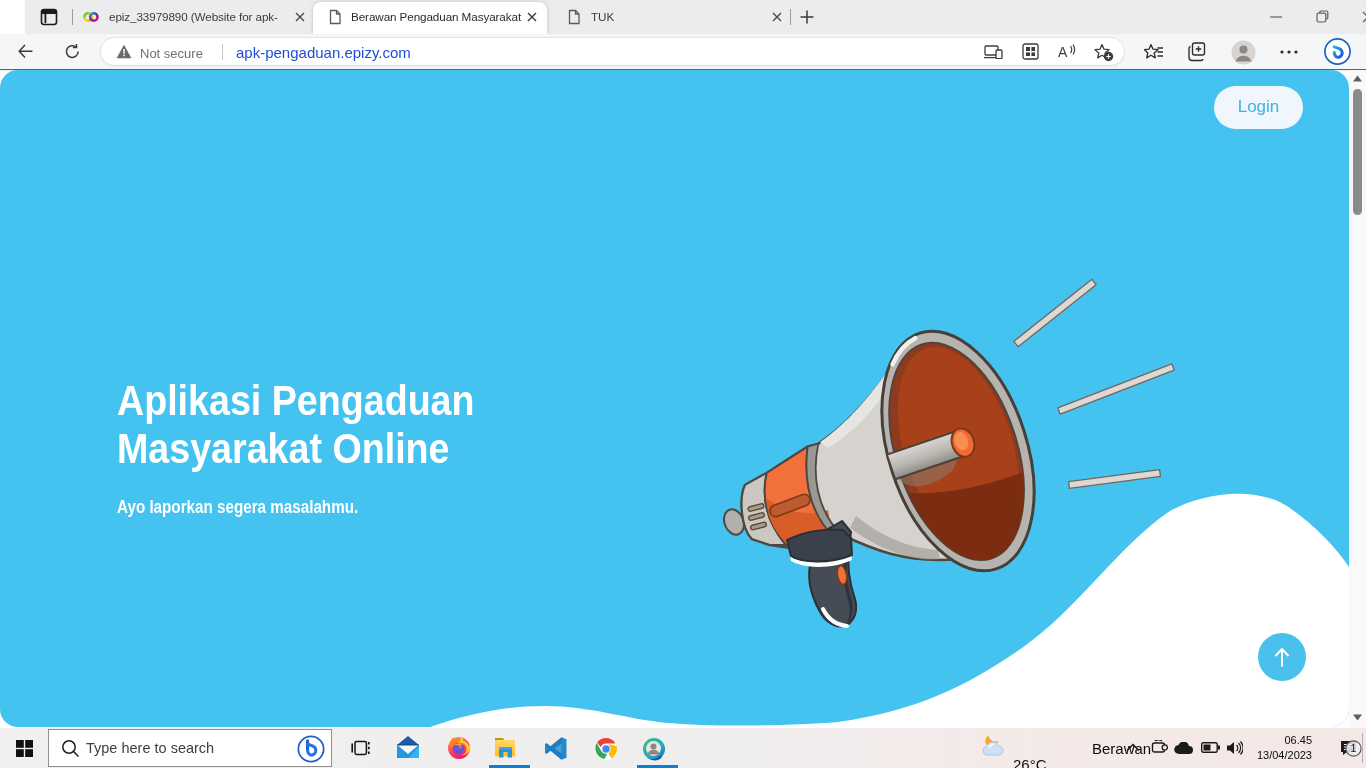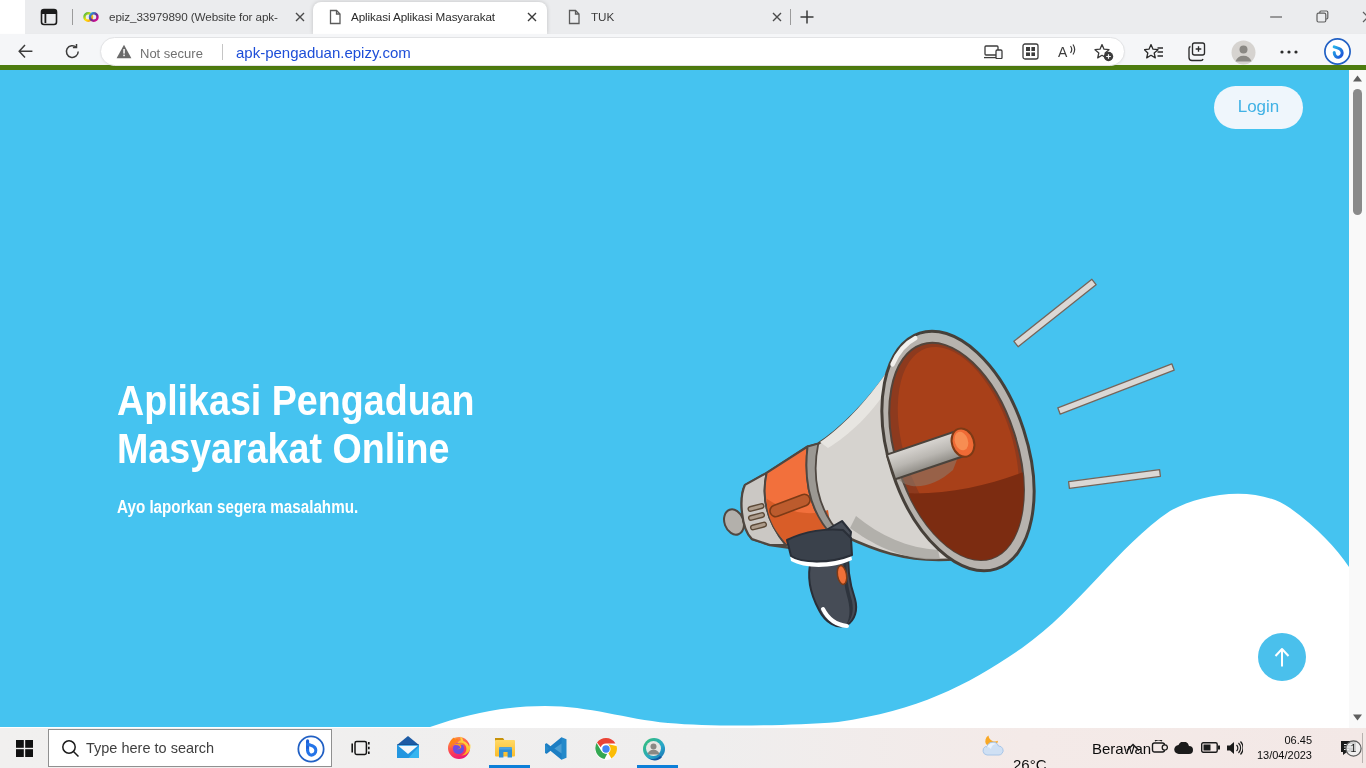--- a/index.html
+++ b/index.html
@@ -1,29 +1,29 @@
 <!DOCTYPE html>
 <html><head>
 <meta charset="utf-8">
 <style>
   * { margin:0; padding:0; box-sizing:border-box; }
   html,body { width:1366px; height:768px; overflow:hidden; font-family:"Liberation Sans", sans-serif; background:#fff; }
   .abs { position:absolute; }
   
   #tabbar { position:absolute; left:0; top:0; width:1366px; height:34px; background:#ebecee;margin-left:25px; }
-  #toolbar { position:absolute; left:0; top:34px; width:1366px; height:36px; background:#f5f6f8; border-bottom:5px solid #4d7c0f; box-shadow:0 1px 2px rgba(0,0,0,0.10); }
+  #toolbar { position:absolute; left:0; top:34px; width:1366px; height:36px; background:#f5f6f8; border-bottom:1px solid #4d7c0f; box-shadow:0 1px 2px rgba(0,0,0,0.10); }
   .ttl { position:absolute; top:10px; font-size:11.7px; letter-spacing:-0.1px; color:#3c3c3c; white-space:nowrap; overflow:hidden; }
   .tabx { position:absolute; top:9px; width:16px; height:16px; }
   .tabsep { position:absolute; top:9px; width:1px; height:16px; background:#9b9b9b; }
   #activetab { position:absolute; left:288px; top:2px; width:234px; height:32px; background:#fff; border-radius:8px 8px 0 0; box-shadow:0 0 4px rgba(0,0,0,0.18); }
   #urlpill { position:absolute; left:100px; top:3px; width:1025px; height:29px; background:#fff; border:1px solid #e2e3e5; border-radius:15px; box-shadow:0 1px 2px rgba(0,0,0,0.05); }
   #urltext { position:absolute; left:236px; top:10px; font-size:15px; color:#1d4ed8; }
   #notsec { position:absolute; left:140px; top:12px; font-size:13px; color:#707070; }
   
-  #page { position:absolute; left:0; top:70px; width:1349px; height:657px; background:#45c3f0; overflow:hidden; }
+  #page { position:absolute; left:0; top:70px; width:1349px; height:657px; background:#45c3f0; overflow:hidden;border-radius:18px; }
   #login { position:absolute; left:1214px; top:16px; width:89px; height:43px; background:#eff6fc; border-radius:22px; color:#41b2e5; font-size:17px; text-align:center; line-height:42px; }
   #h1 { position:absolute; left:117px; top:306px; font-size:43px; font-weight:bold; color:#fff; line-height:48px; transform:scaleX(0.875); transform-origin:0 0; white-space:nowrap; }
   #sub { position:absolute; left:117px; top:427px; font-size:18px; font-weight:bold; color:#fff; transform:scaleX(0.845); transform-origin:0 0; }
   #totop { position:absolute; left:1258px; top:563px; width:48px; height:48px; border-radius:50%; background:#4ac0ec; }
   
   #scrollbar { position:absolute; left:1349px; top:70px; width:17px; height:658px; background:#f9f9f9; }
   #sthumb { position:absolute; left:4px; top:19px; width:9px; height:126px; background:#8a8a8a; border-radius:5px; }
   
   #taskbar { position:absolute; left:0; top:728px; width:1366px; height:44px; background:linear-gradient(90deg,#f1f0ef 0%,#efeeee 52%,#f4eae8 75%,#f3e8e6 100%); font-size:14px; color:#111; }
   #search { position:absolute; left:48px; top:1px; width:284px; height:38px; background:#fff; border:1px solid #909090; }
@@ -62,21 +62,21 @@
   <div class="ttl" style="left:84px;width:178px;">epiz_33979890 (Website for apk-</div>
   <svg class="tabx" style="left:267px" viewBox="0 0 16 16">
       <path d="M4 4 L12 12 M12 4 L4 12" stroke="#4a4a4a" stroke-width="1.4"></path>
     </svg>
 
   <div id="activetab"></div>
   <svg class="abs" style="left:302px;top:9px" width="16" height="16" viewBox="0 0 16 16">
       <path d="M3.5 1.5 h6 l3.5 3.5 v9.5 h-9.5 z" fill="none" stroke="#5b5b5b" stroke-width="1.3"></path>
       <path d="M9.5 1.5 v3.5 h3.5" fill="none" stroke="#5b5b5b" stroke-width="1.3"></path>
     </svg>
-  <div class="ttl" style="left:326px;width:172px;color:#2b2b2b">Aplikasi Aplikasi Masyarakat</div>
+  <div class="ttl" style="left:326px;width:172px;color:#2b2b2b">Berawan Pengaduan Masyarakat</div>
   <svg class="tabx" style="left:499px" viewBox="0 0 16 16">
       <path d="M4 4 L12 12 M12 4 L4 12" stroke="#3a3a3a" stroke-width="1.4"></path>
     </svg>
 
   <svg class="abs" style="left:541px;top:9px" width="16" height="16" viewBox="0 0 16 16">
       <path d="M3.5 1.5 h6 l3.5 3.5 v9.5 h-9.5 z" fill="none" stroke="#5b5b5b" stroke-width="1.3"></path>
       <path d="M9.5 1.5 v3.5 h3.5" fill="none" stroke="#5b5b5b" stroke-width="1.3"></path>
     </svg>
   <div class="ttl" style="left:566px;width:160px;">TUK</div>
   <svg class="tabx" style="left:744px" viewBox="0 0 16 16">

